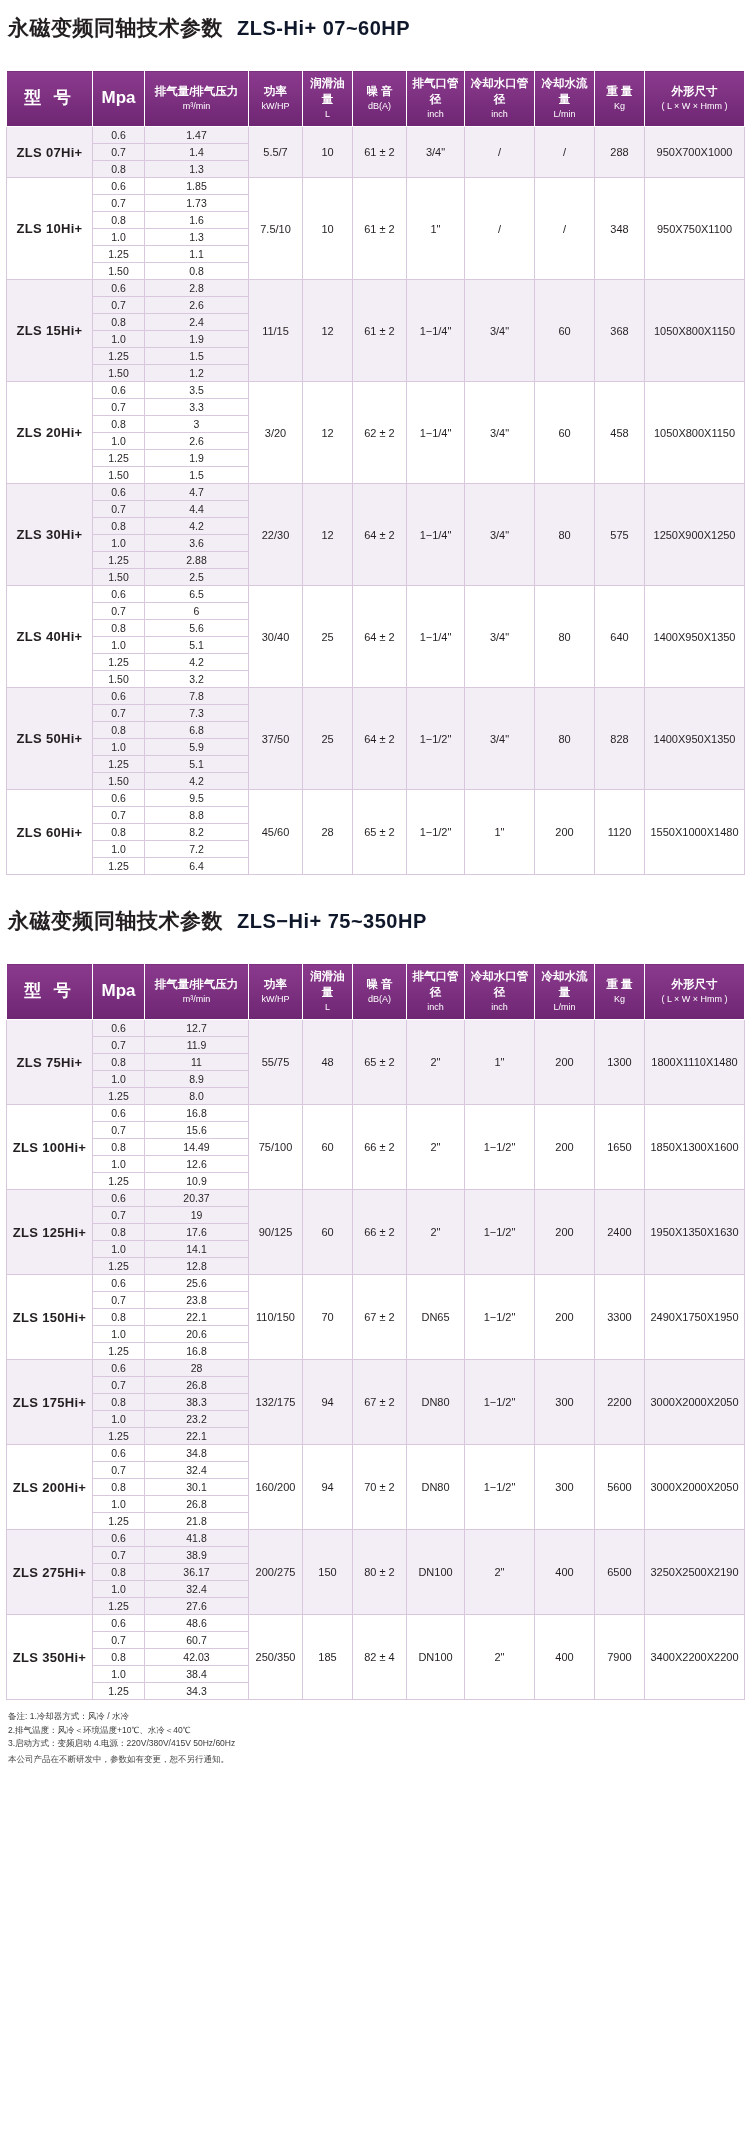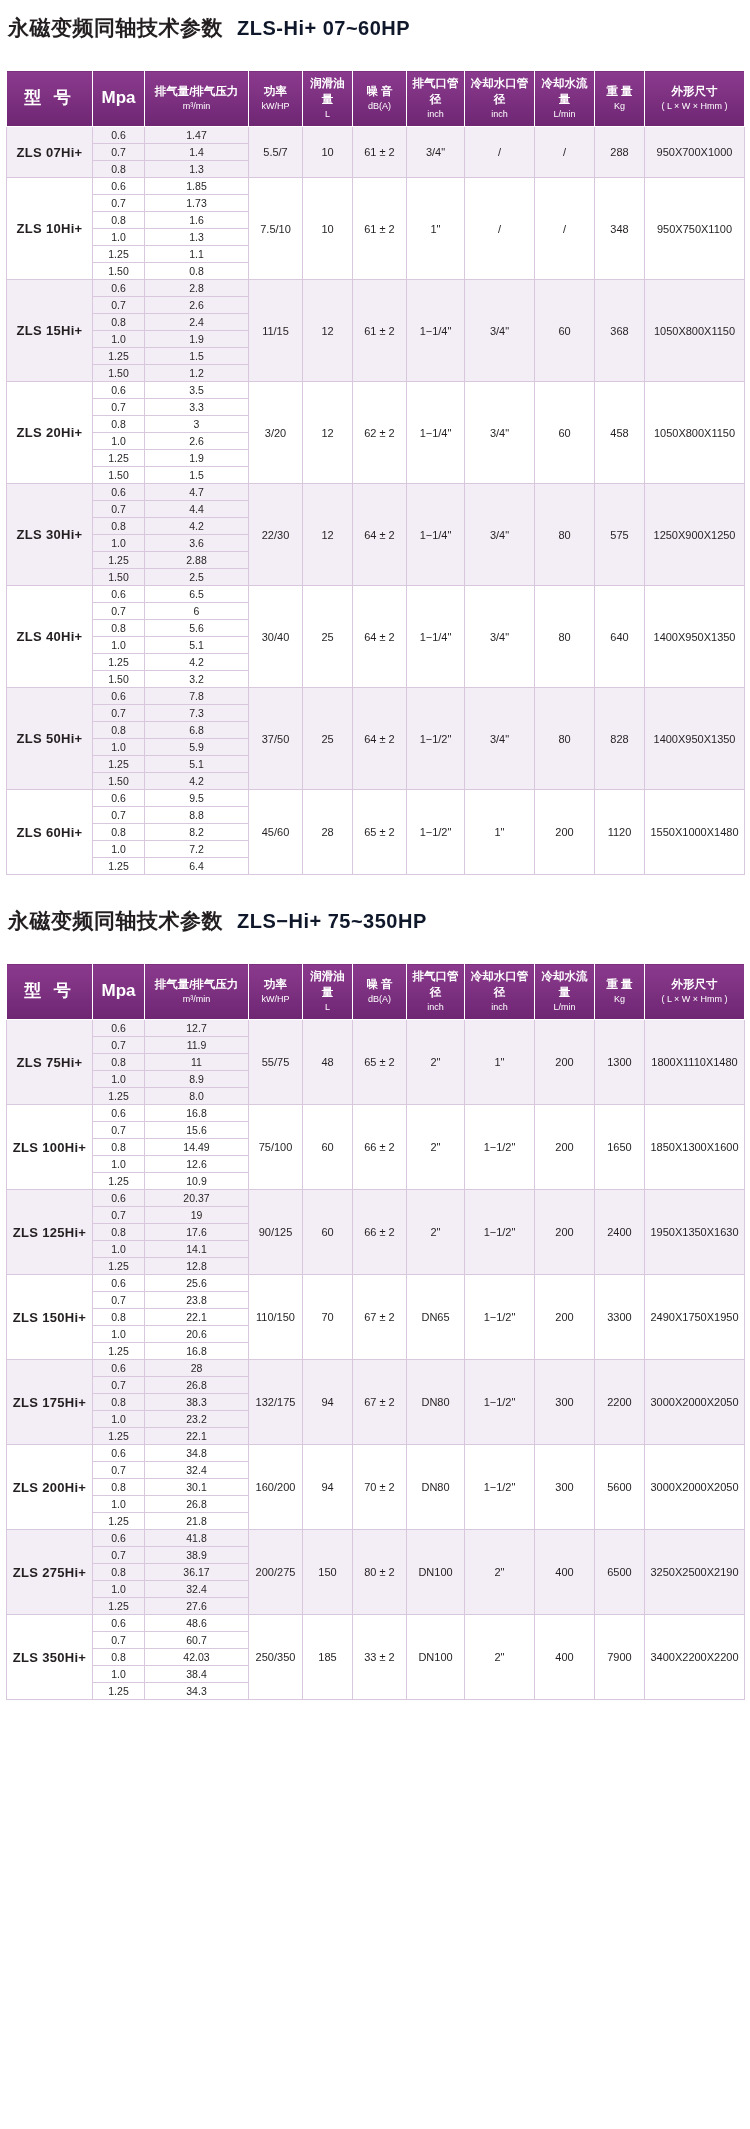--- a/index.html
+++ b/index.html
@@ -639,21 +639,21 @@
         <tr class="band">
           <td class="mpa">1.25</td>
           <td class="flow">27.6</td>
         </tr>
         <tr class="plain">
           <td class="model span" rowspan="5">ZLS 350Hi+</td>
           <td class="mpa">0.6</td>
           <td class="flow">48.6</td>
           <td class="span" rowspan="5">250/350</td>
           <td class="span" rowspan="5">185</td>
-          <td class="span" rowspan="5">33 ± 2</td>
+          <td class="span" rowspan="5">82 ± 4</td>
           <td class="span" rowspan="5">DN100</td>
           <td class="span" rowspan="5">2"</td>
           <td class="span" rowspan="5">400</td>
           <td class="span" rowspan="5">7900</td>
           <td class="span" rowspan="5">3400X2200X2200</td>
         </tr>
         <tr class="plain">
           <td class="mpa">0.7</td>
           <td class="flow">60.7</td>
         </tr>
@@ -665,14 +665,20 @@
           <td class="mpa">1.0</td>
           <td class="flow">38.4</td>
         </tr>
         <tr class="plain">
           <td class="mpa">1.25</td>
           <td class="flow">34.3</td>
         </tr>
       </tbody>
   </table>
 
+  <div class="notes">
+    <span class="row">备注: 1.冷却器方式：风冷 / 水冷</span>
+    <span class="row">2.排气温度：风冷＜环境温度+10℃、水冷＜40℃</span>
+    <span class="row">3.启动方式：变频启动        4.电源：220V/380V/415V  50Hz/60Hz</span>
+    <span class="row tail">本公司产品在不断研发中，参数如有变更，恕不另行通知。</span>
+  </div>
 
 </div>
 
 </body></html>

